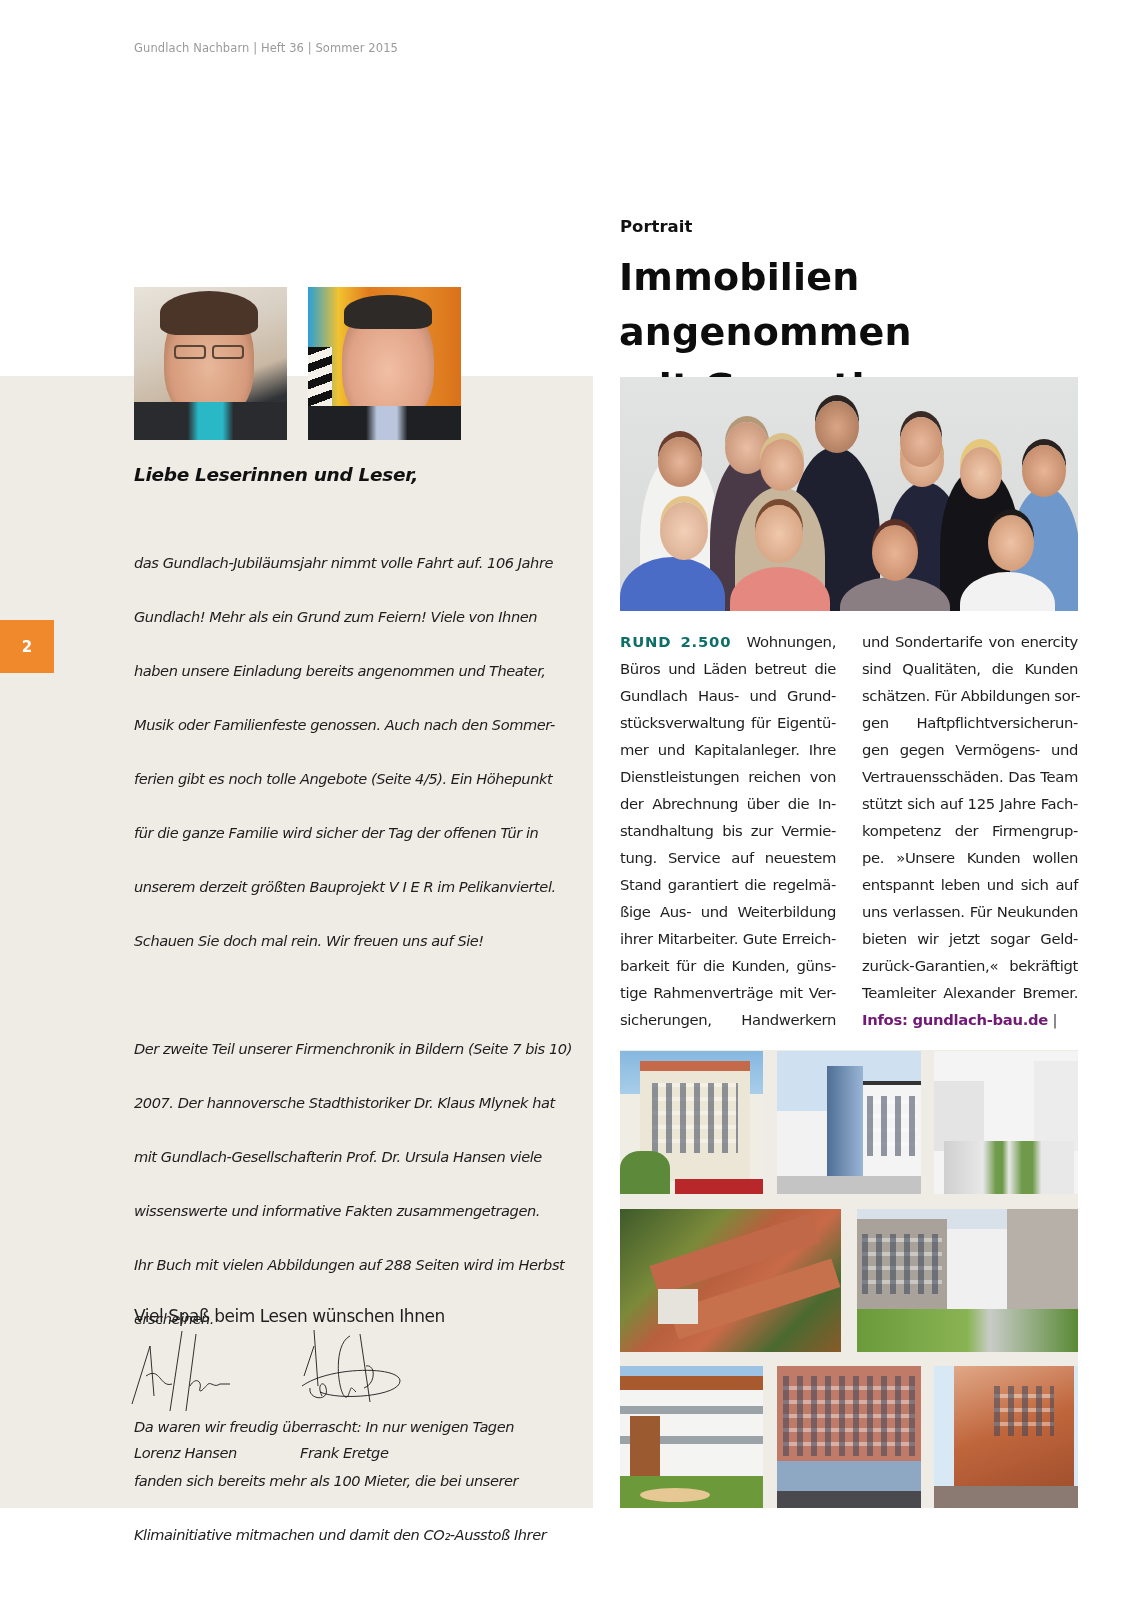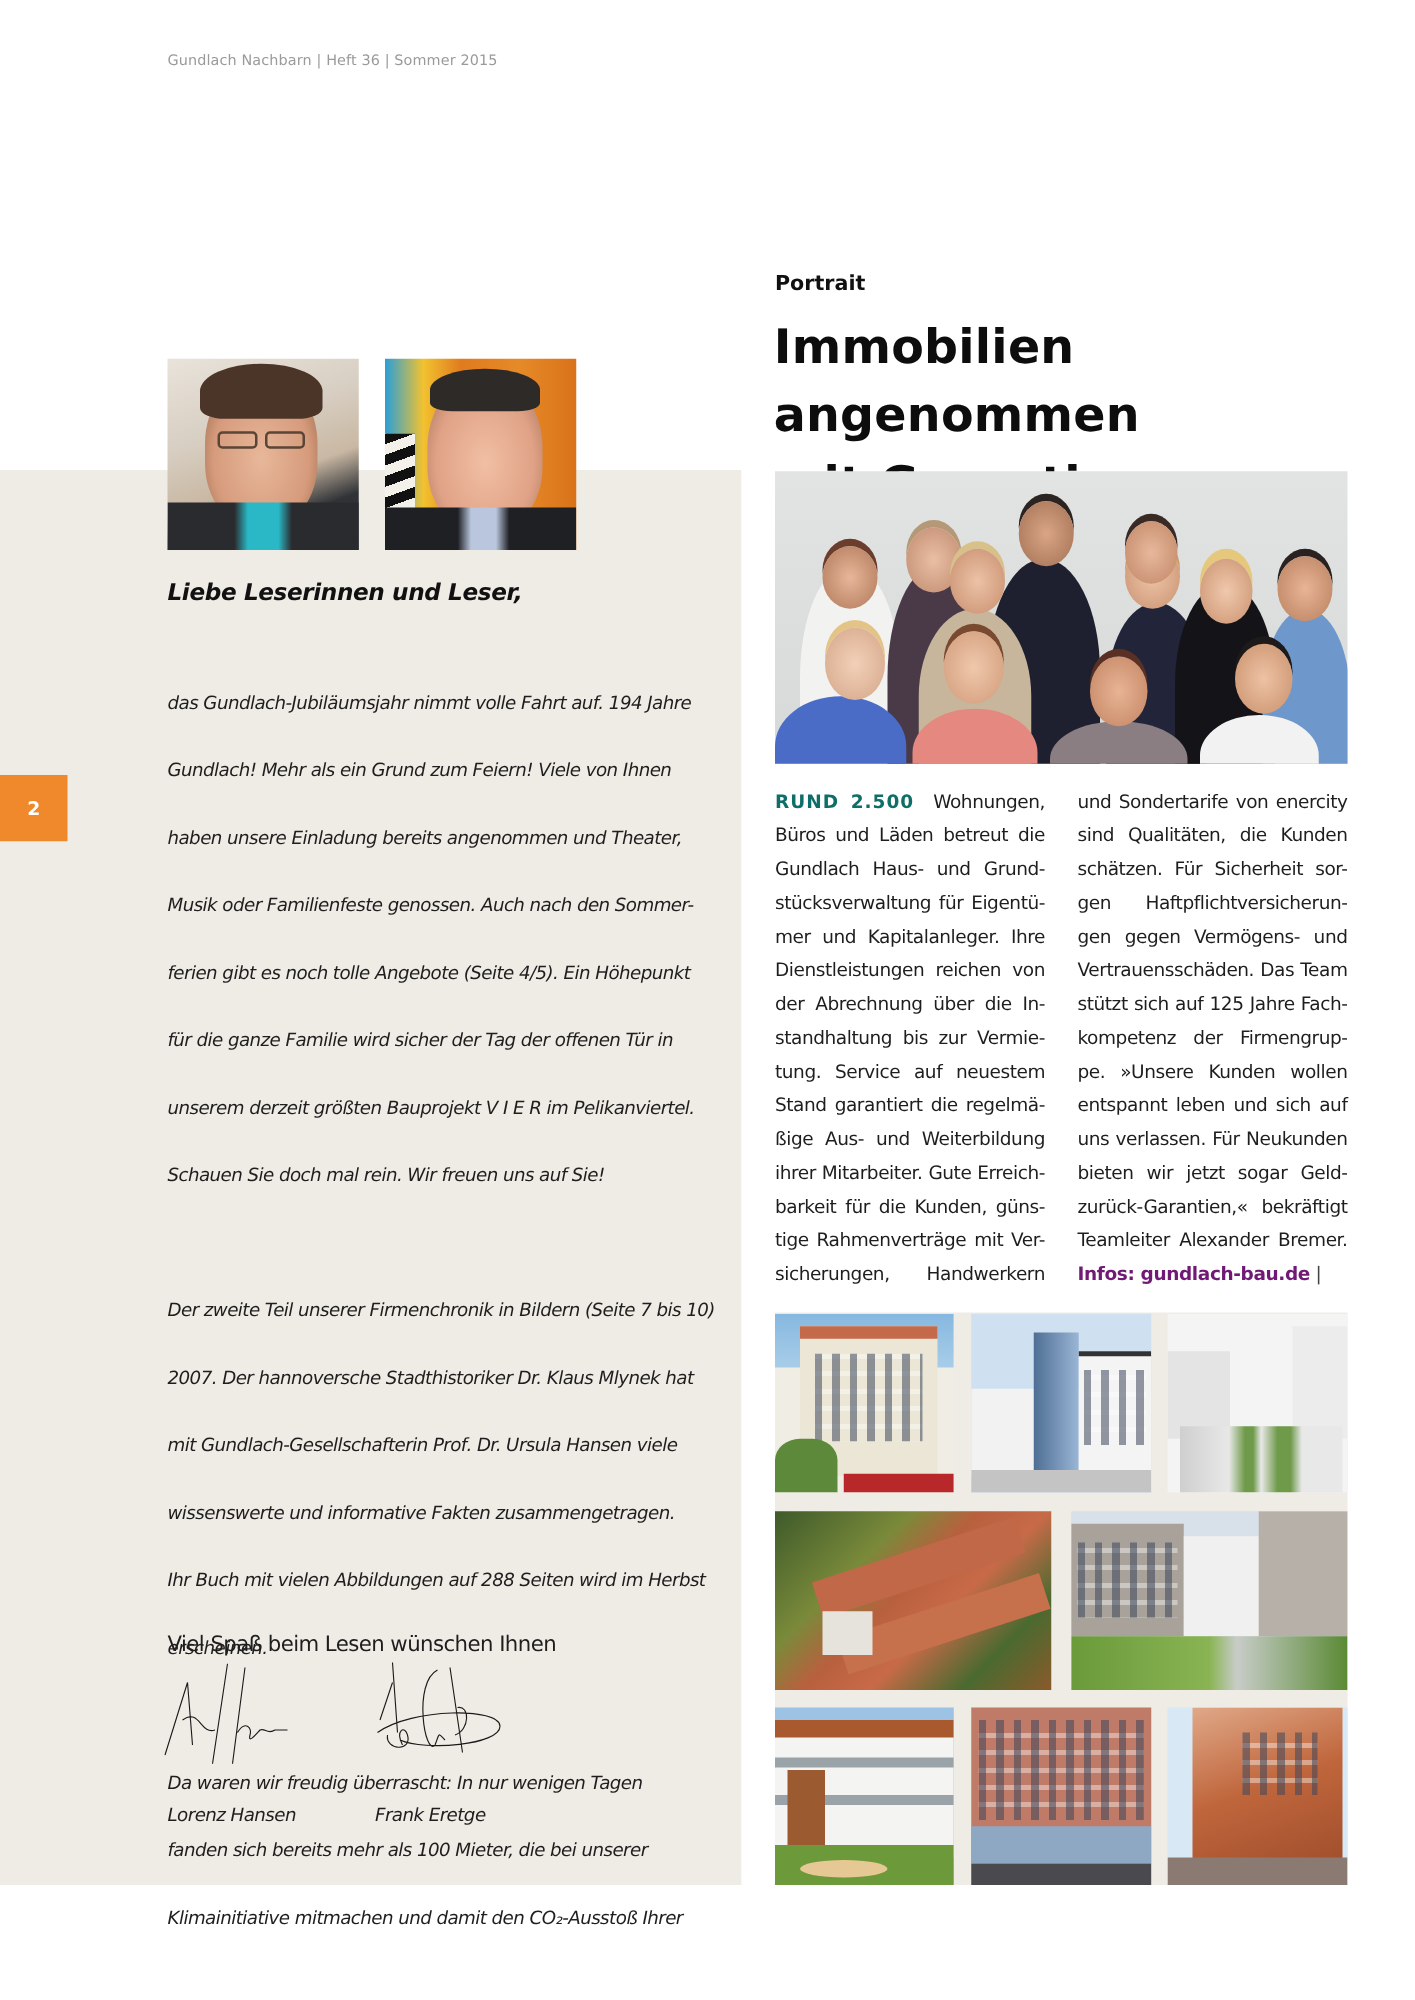--- a/index.html
+++ b/index.html
@@ -129,21 +129,21 @@
   <div class="stripes"></div>
   <div class="face"></div>
   <div class="hair"></div>
   <div class="shirt"></div>
 </div>
 
 <div class="salutation">Liebe Leserinnen und Leser,</div>
 
 <div class="letter">
   <p>
-    <span class="line">das Gundlach-Jubiläumsjahr nimmt volle Fahrt auf. 194 Jahre</span>
+    <span class="line">das Gundlach-Jubiläumsjahr nimmt volle Fahrt auf. 106 Jahre</span>
     <span class="line">Gundlach! Mehr als ein Grund zum Feiern! Viele von Ihnen</span>
     <span class="line">haben unsere Einladung bereits angenommen und Theater,</span>
     <span class="line">Musik oder Familienfeste genossen. Auch nach den Sommer-</span>
     <span class="line">ferien gibt es noch tolle Angebote (Seite 4/5). Ein Höhepunkt</span>
     <span class="line">für die ganze Familie wird sicher der Tag der offenen Tür in</span>
     <span class="line">unserem derzeit größten Bauprojekt V I E R  im Pelikanviertel.</span>
     <span class="line">Schauen Sie doch mal rein. Wir freuen uns auf Sie!</span>
   </p>
   <p>
     <span class="line">Der zweite Teil unserer Firmenchronik in Bildern (Seite 7 bis 10)</span>
@@ -225,21 +225,21 @@
   <span class="line">ßige Aus- und Weiterbildung</span>
   <span class="line">ihrer Mitarbeiter. Gute Erreich-</span>
   <span class="line">barkeit für die Kunden, güns-</span>
   <span class="line">tige Rahmenverträge mit Ver-</span>
   <span class="line">sicherungen, Handwerkern</span>
 </div>
 
 <div class="col c2">
   <span class="line">und Sondertarife von enercity</span>
   <span class="line">sind Qualitäten, die Kunden</span>
-  <span class="line">schätzen. Für Sicherheit sor-</span>
+  <span class="line">schätzen. Für Abbildungen sor-</span>
   <span class="line">gen Haftpflichtversicherun-</span>
   <span class="line">gen gegen Vermögens- und</span>
   <span class="line">Vertrauensschäden. Das Team</span>
   <span class="line">stützt sich auf 125 Jahre Fach-</span>
   <span class="line">kompetenz der Firmengrup-</span>
   <span class="line">pe. »Unsere Kunden wollen</span>
   <span class="line">entspannt leben und sich auf</span>
   <span class="line">uns verlassen. Für Neukunden</span>
   <span class="line">bieten wir jetzt sogar Geld-</span>
   <span class="line">zurück-Garantien,« bekräftigt</span>

